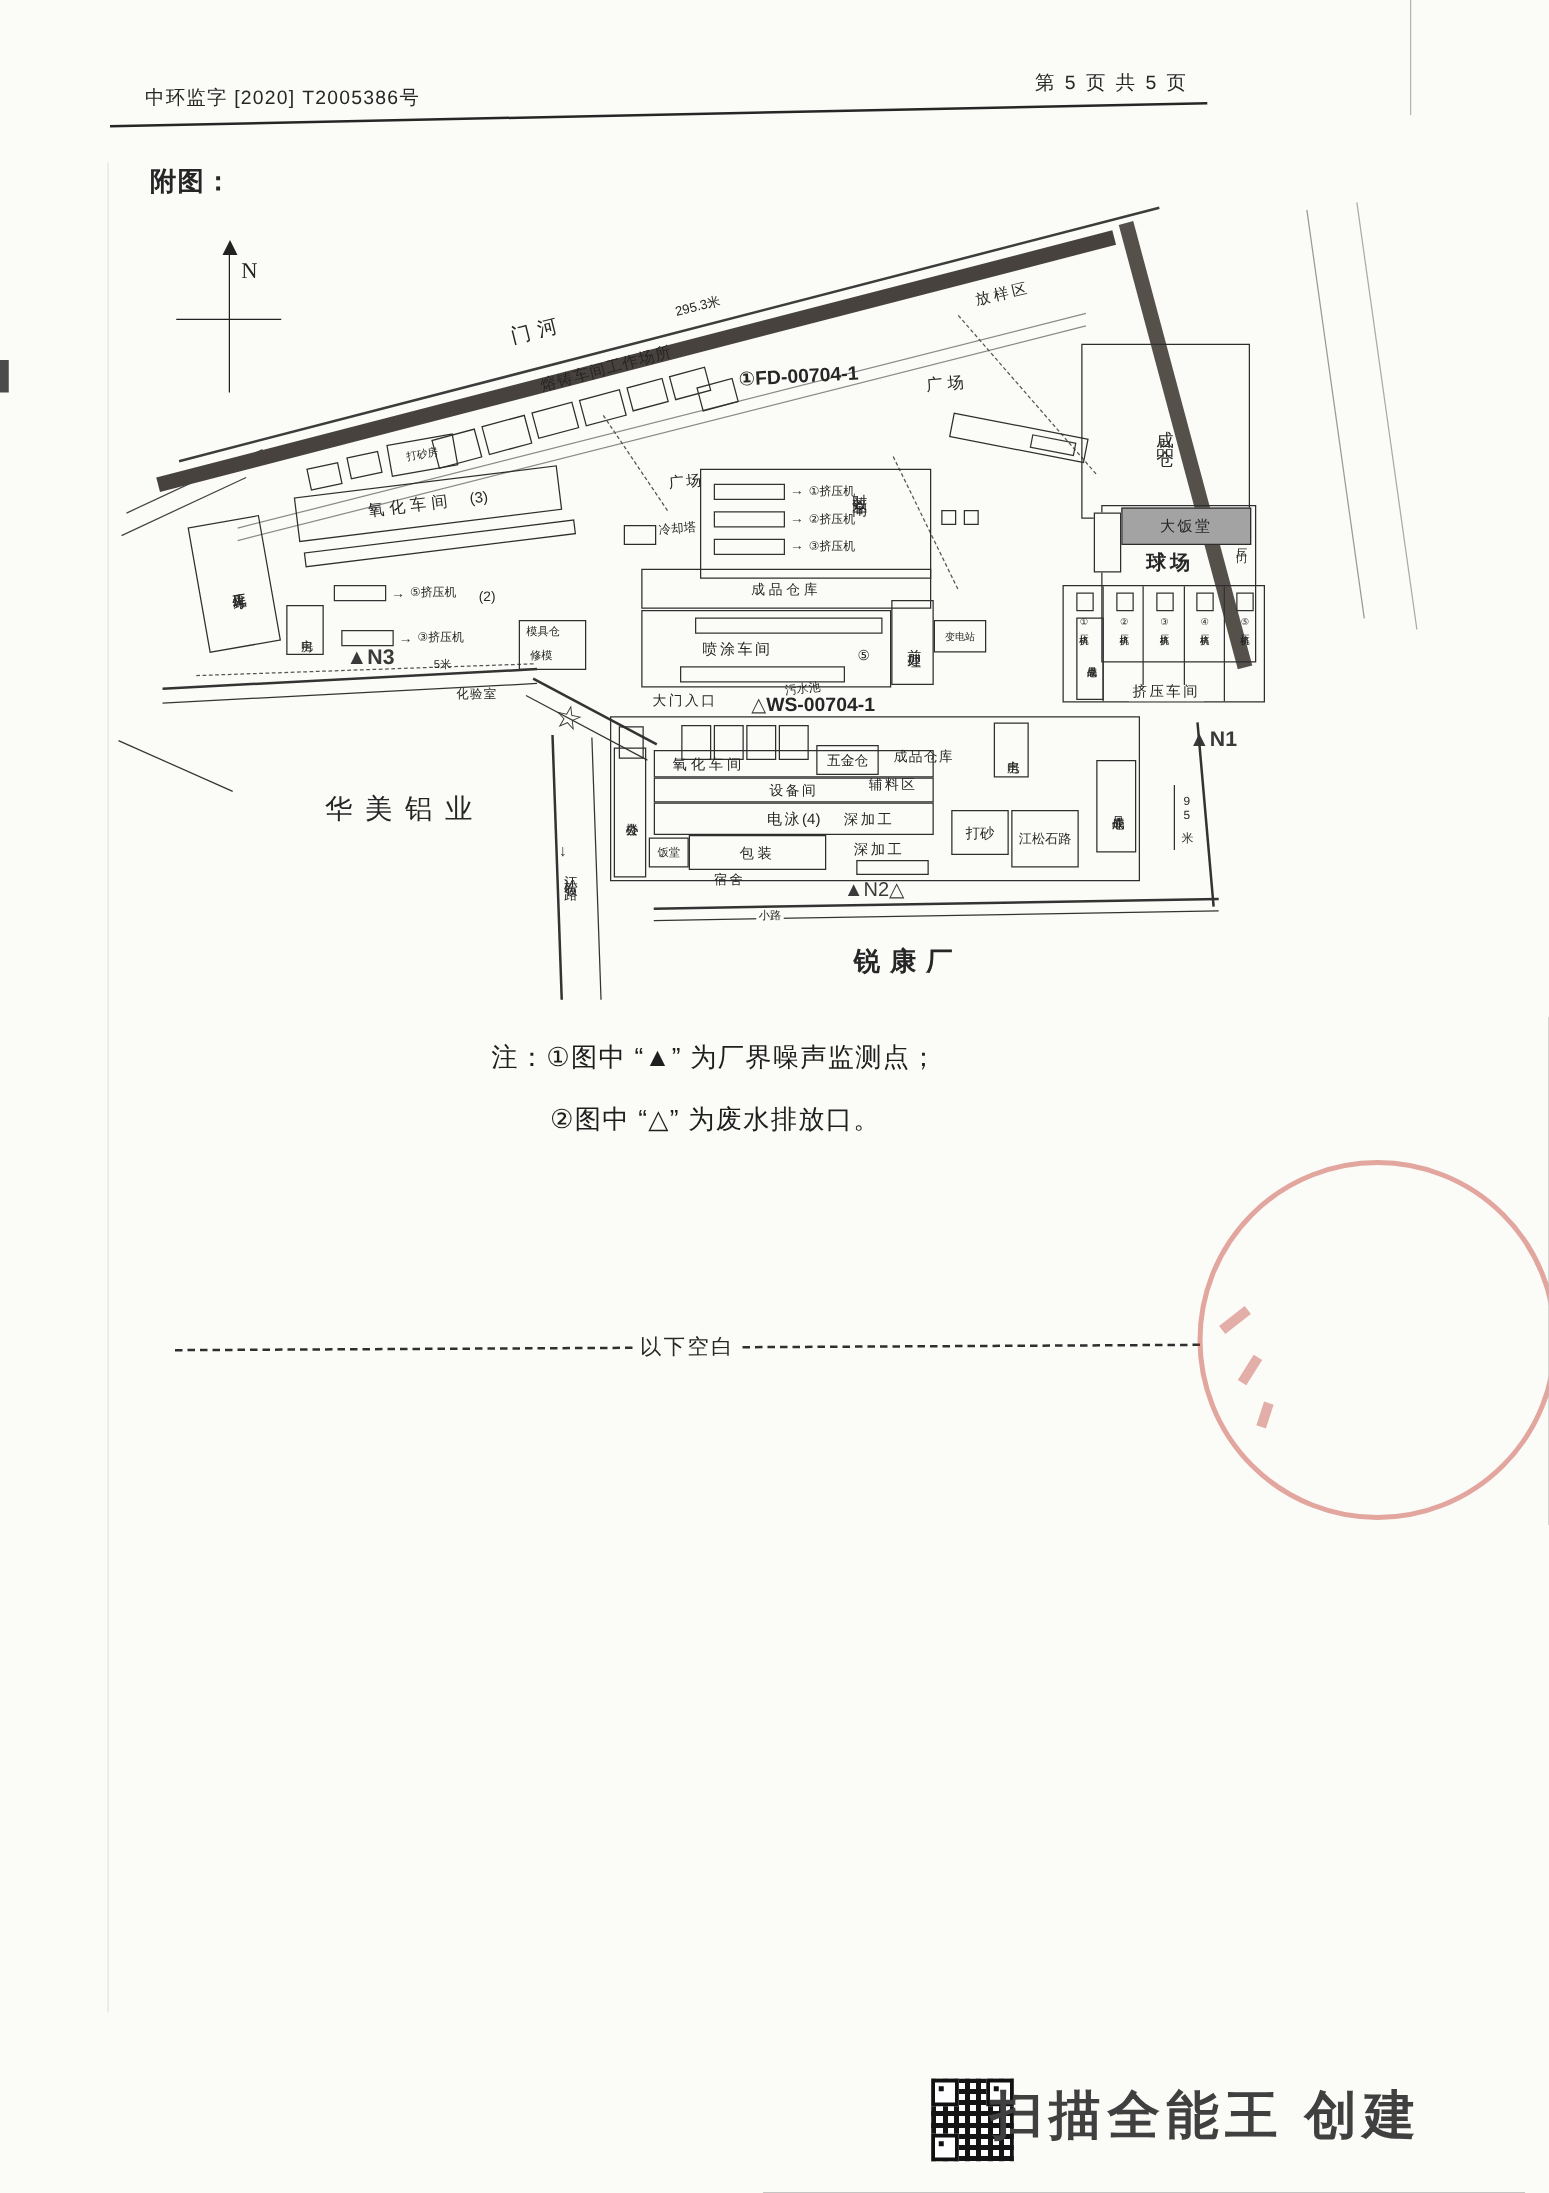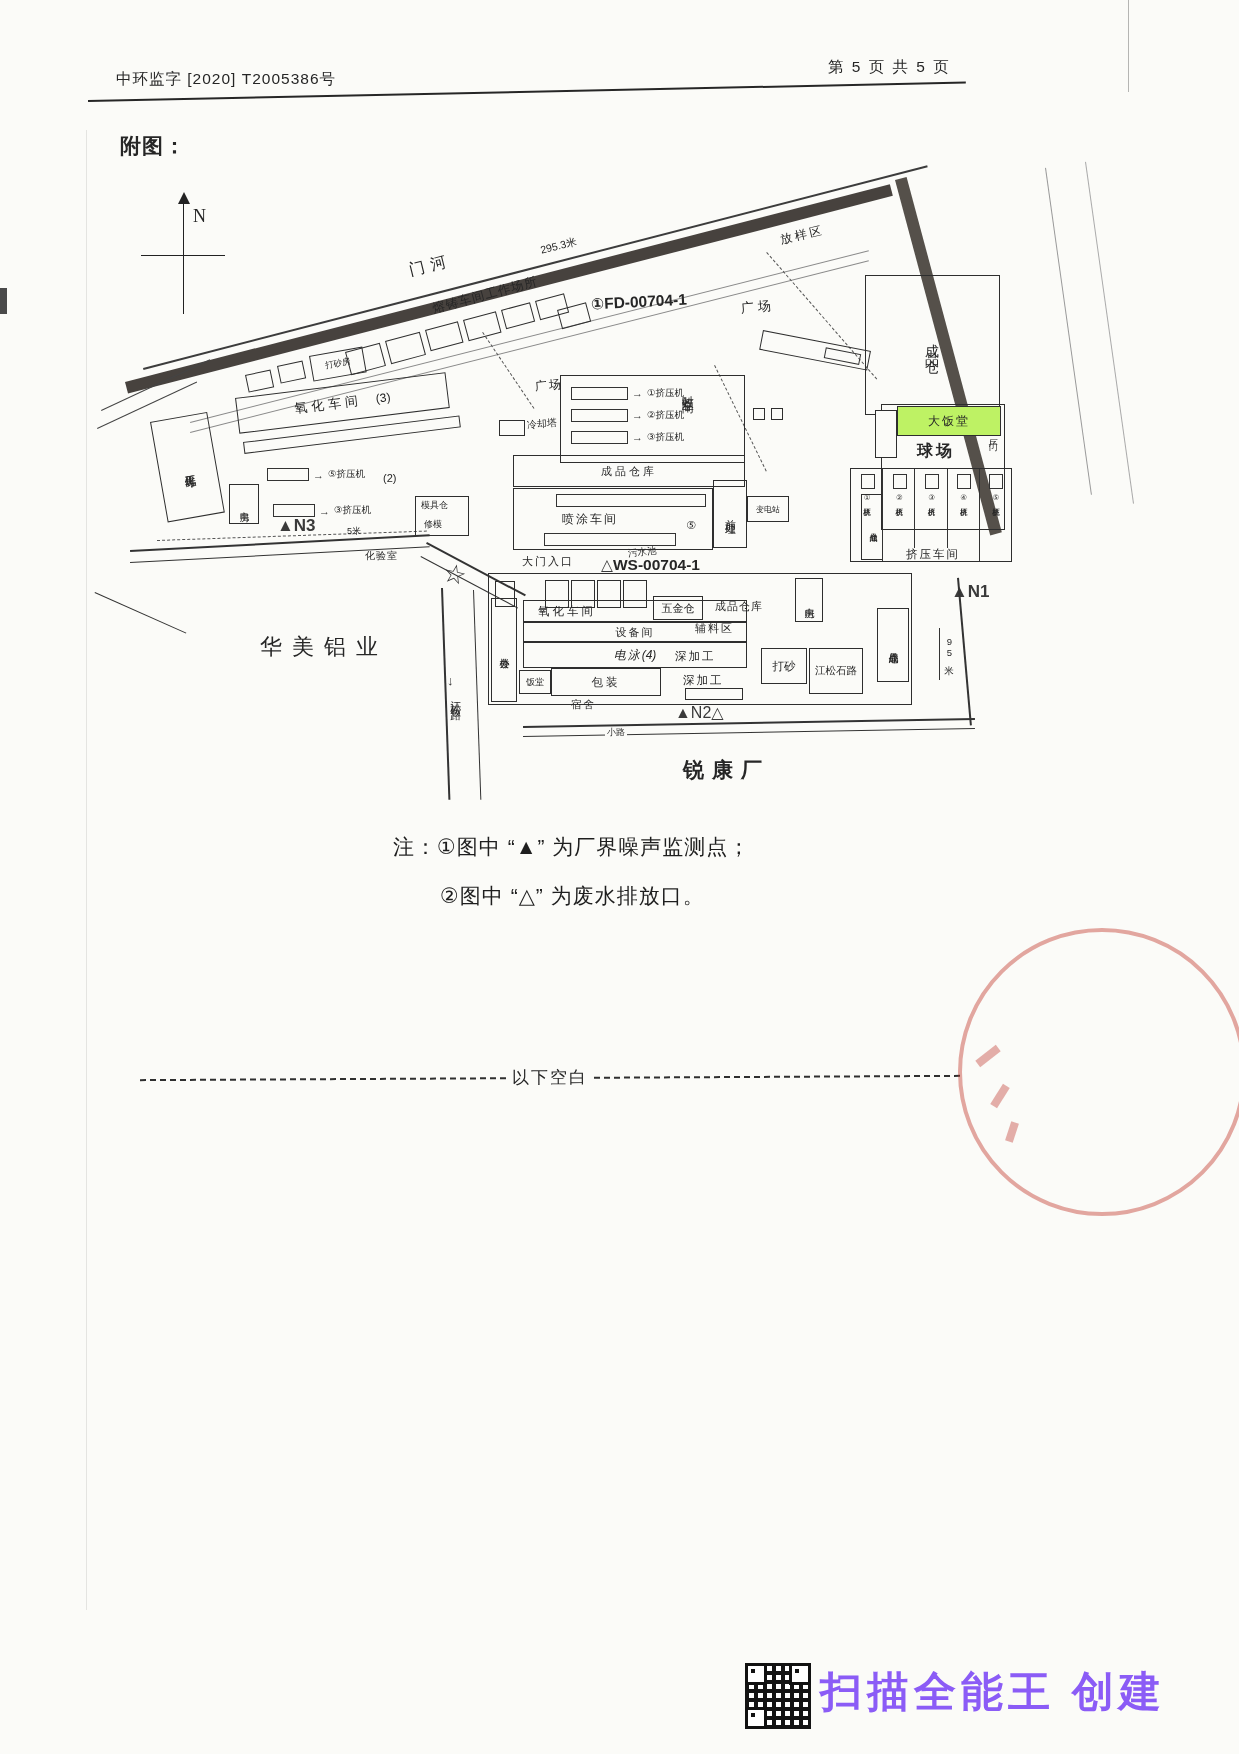--- a/index.html
+++ b/index.html
@@ -91,21 +91,21 @@
     <div class="ln rot" style="left:62px;top:380px;width:270px;border-top:1px dashed #555;transform:rotate(-2deg);"></div>
 
     <div class="b rot" style="left:668px;top:170px;width:110px;height:20px;transform:rotate(11deg);">
       <div class="ln" style="right:8px;top:4px;width:34px;height:9px;border:1px solid #333;"></div>
     </div>
 
     <div class="b" style="left:770px;top:115px;width:135px;height:140px;border-width:1.8px;display:flex;align-items:center;justify-content:center;">
       <span class="vt" style="font-size:14px;letter-spacing:8px;">成品仓</span>
     </div>
     <div class="b" style="left:786px;top:244px;width:124px;height:126px;border-width:1.2px;"></div>
-    <div class="b" style="left:802px;top:246px;width:104px;height:30px;background:#bef264;display:flex;align-items:center;justify-content:center;">
+    <div class="b" style="left:802px;top:246px;width:104px;height:30px;background:#a3a3a3;display:flex;align-items:center;justify-content:center;">
       <span style="font-size:12px;letter-spacing:2px;">大饭堂</span>
     </div>
     <div class="t" style="left:822px;top:282px;font-size:16px;font-weight:600;letter-spacing:3px;">球场</div>
     <div class="b" style="left:780px;top:250px;width:22px;height:48px;background:#fbfbf8;"></div>
     <div class="t vt" style="left:893px;top:272px;font-size:9px;letter-spacing:1px;">厂子门</div>
 
     <div class="t vt" style="left:585px;top:226px;font-size:12px;letter-spacing:2px;">时效车间</div>
     <div class="b" style="left:652px;top:336px;width:42px;height:26px;display:flex;align-items:center;justify-content:center;">
       <span style="font-size:8px;">变电站</span>
     </div>
@@ -208,21 +208,21 @@
     <div class="b" style="left:528px;top:420px;width:24px;height:28px;border-width:1px;"></div>
     <div class="b" style="left:396px;top:438px;width:26px;height:104px;display:flex;align-items:center;justify-content:center;">
       <span class="vt" style="font-size:10px;">办公楼</span>
     </div>
     <div class="b" style="left:428px;top:440px;width:224px;height:22px;border-width:1px;display:flex;align-items:center;">
       <span style="font-size:11.5px;letter-spacing:3px;padding-left:14px;">氧化车间</span>
     </div>
     <div class="b" style="left:428px;top:462px;width:224px;height:20px;border-width:1px;display:flex;align-items:center;justify-content:center;">
       <span style="font-size:11px;letter-spacing:2px;">设备间</span>
     </div>
-    <div class="b" style="left:428px;top:482px;width:224px;height:26px;border-width:1px;display:flex;align-items:center;justify-content:center;gap:0;font-style:italic;">
+    <div class="b" style="left:428px;top:482px;width:224px;height:26px;border-width:1px;display:flex;align-items:center;justify-content:center;gap:0;">
       <span style="font-size:12px;letter-spacing:2px;">电泳</span>
       <span style="font-size:12px;">(4)</span>
     </div>
     <div class="b" style="left:424px;top:510px;width:32px;height:24px;border-width:1px;display:flex;align-items:center;justify-content:center;">
       <span style="font-size:9px;">饭堂</span>
     </div>
     <div class="b" style="left:456px;top:508px;width:110px;height:28px;border-width:1px;display:flex;align-items:center;justify-content:center;">
       <span style="font-size:11.5px;letter-spacing:3px;">包装</span>
     </div>
     <div class="t" style="left:476px;top:538px;font-size:10.5px;letter-spacing:2px;">宿舍</div>
@@ -308,15 +308,15 @@
   <div class="stamp"></div>
   <div class="stampmark" style="left:975px;top:1052px;width:26px;height:8px;transform:rotate(-38deg);"></div>
   <div class="stampmark" style="left:988px;top:1092px;width:24px;height:8px;transform:rotate(-58deg);"></div>
   <div class="stampmark" style="left:1002px;top:1128px;width:20px;height:8px;transform:rotate(-72deg);"></div>
 
   <div class="qr">
     <div class="finder" style="left:0;top:0;"></div>
     <div class="finder" style="right:0;top:0;"></div>
     <div class="finder" style="left:0;bottom:0;"></div>
   </div>
-  <div class="t" style="left:820px;top:1668px;font-size:42px;color:#8b5cf6;letter-spacing:5px;font-weight:600;">扫描全能王 创建</div>
+  <div class="t" style="left:792px;top:1668px;font-size:42px;color:#404040;letter-spacing:5px;font-weight:600;">扫描全能王 创建</div>
 
 </div>
 
 </body></html>

